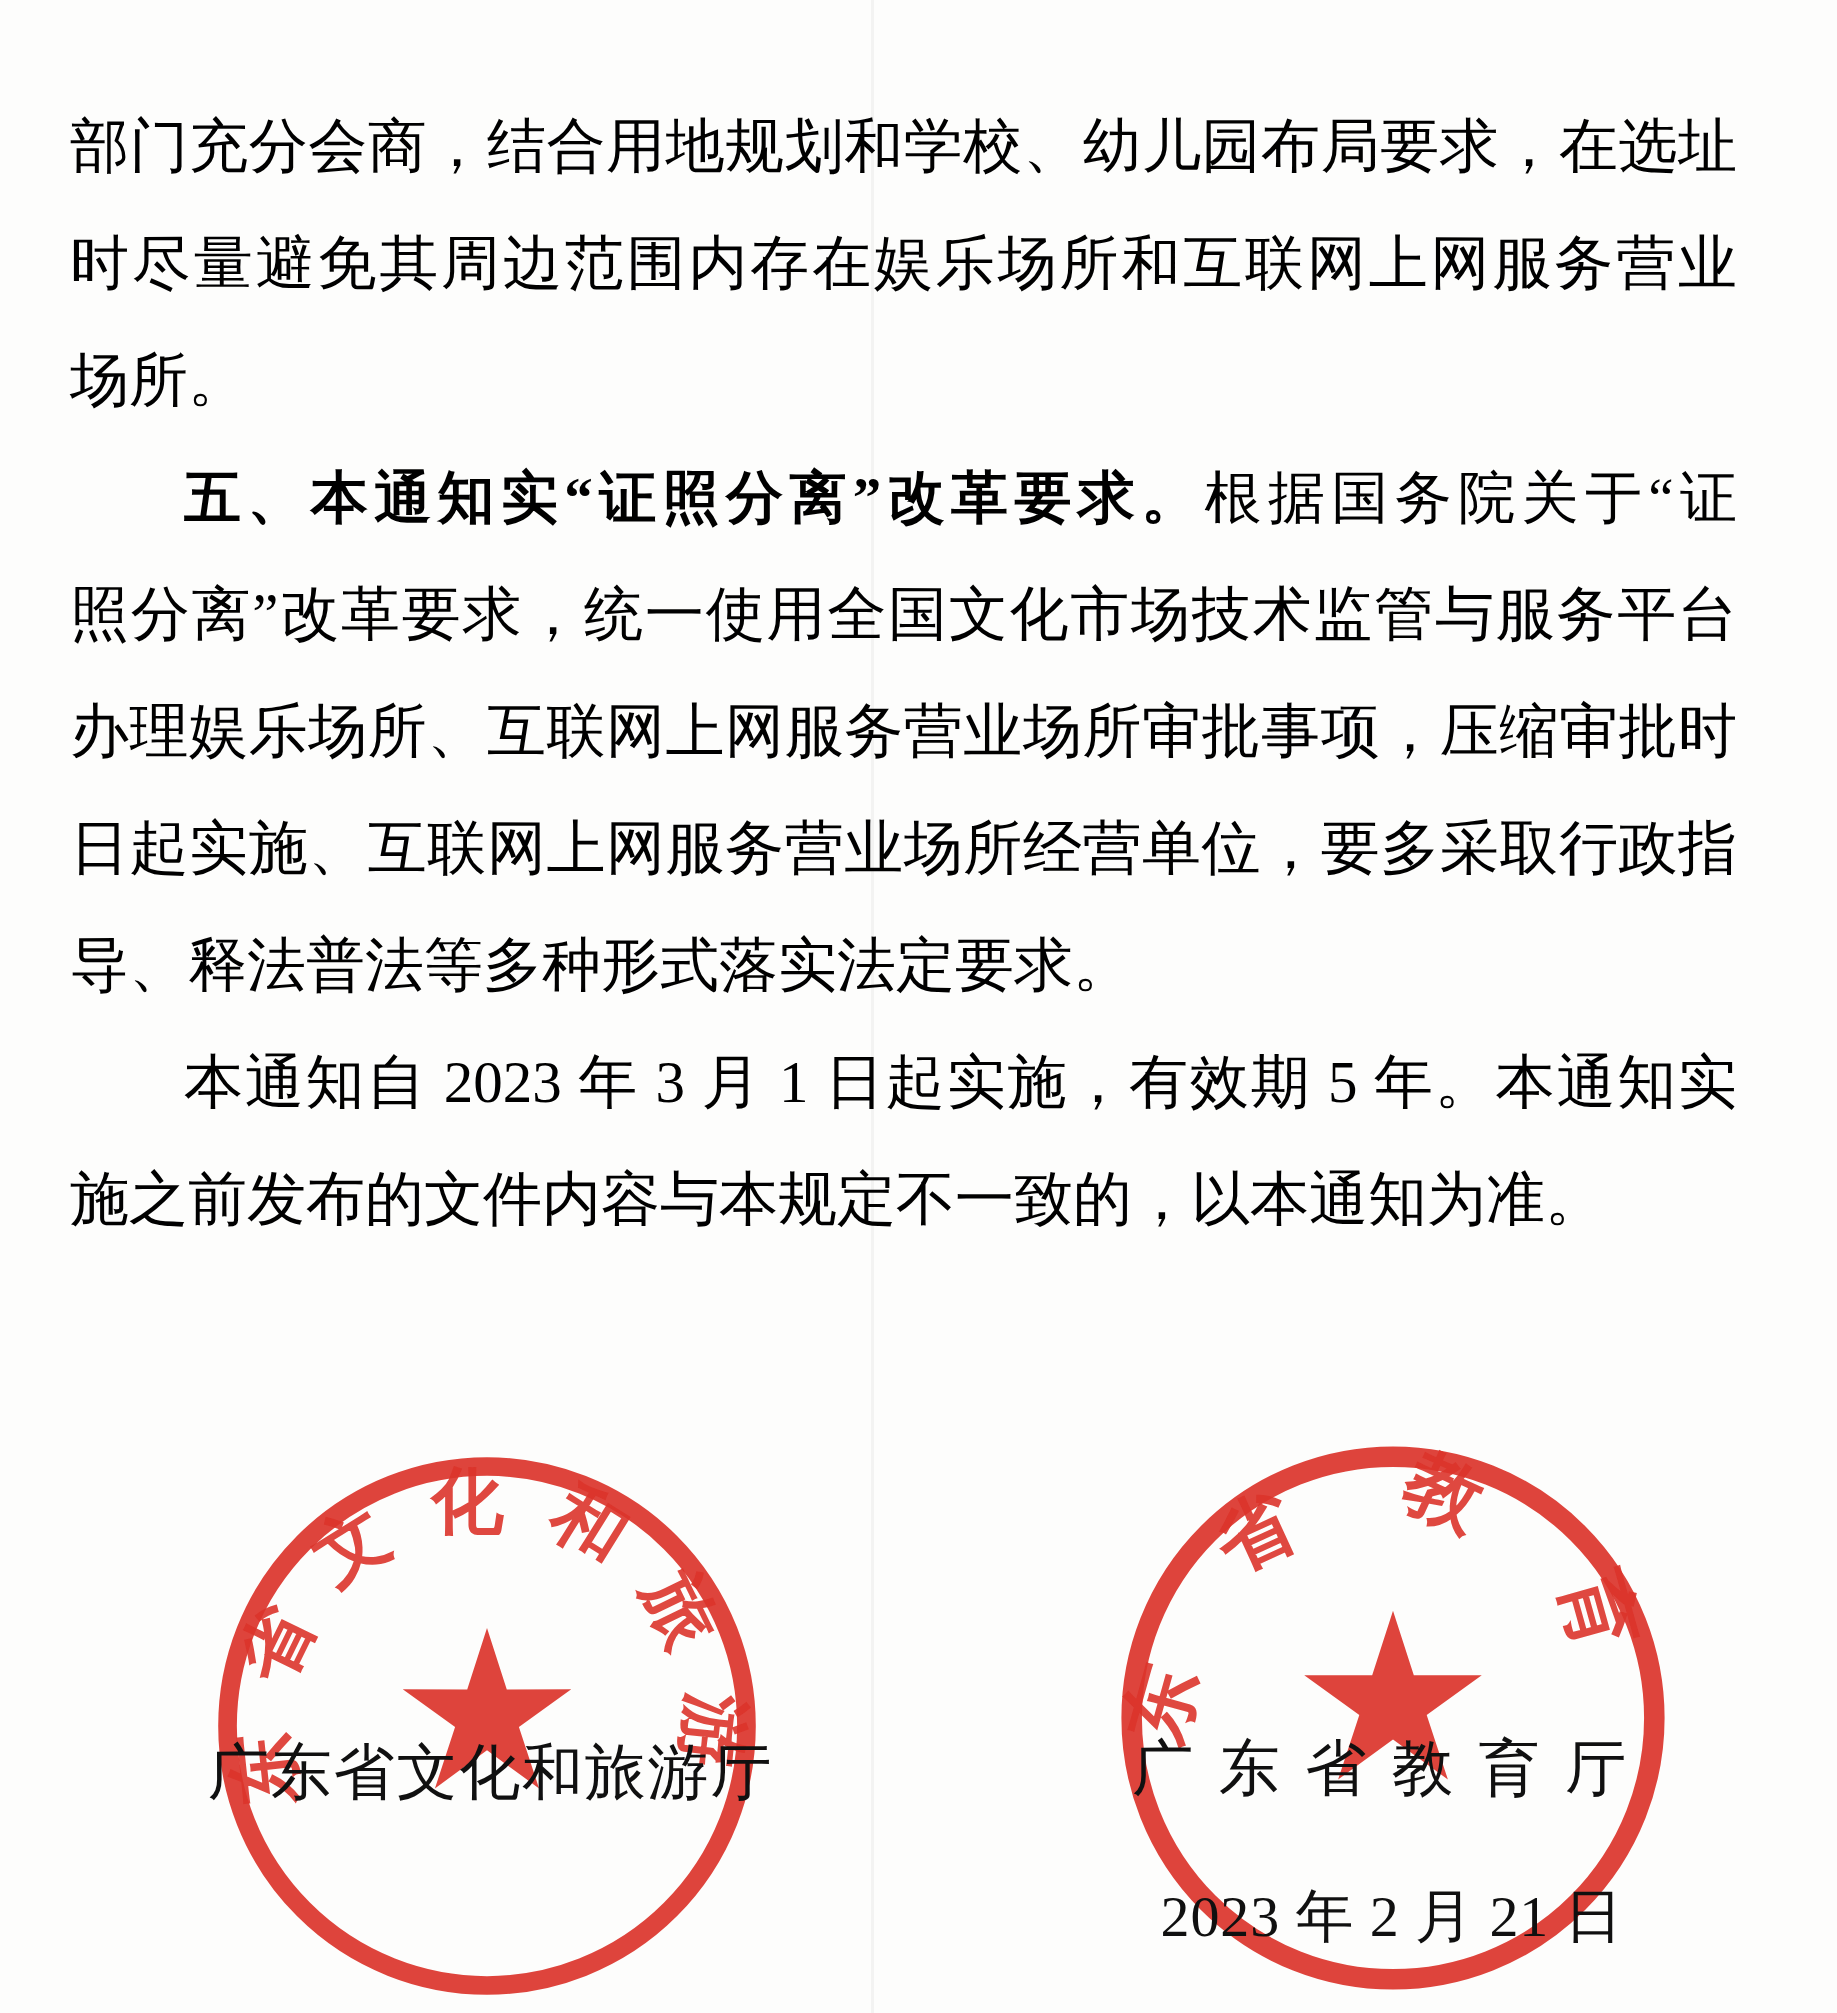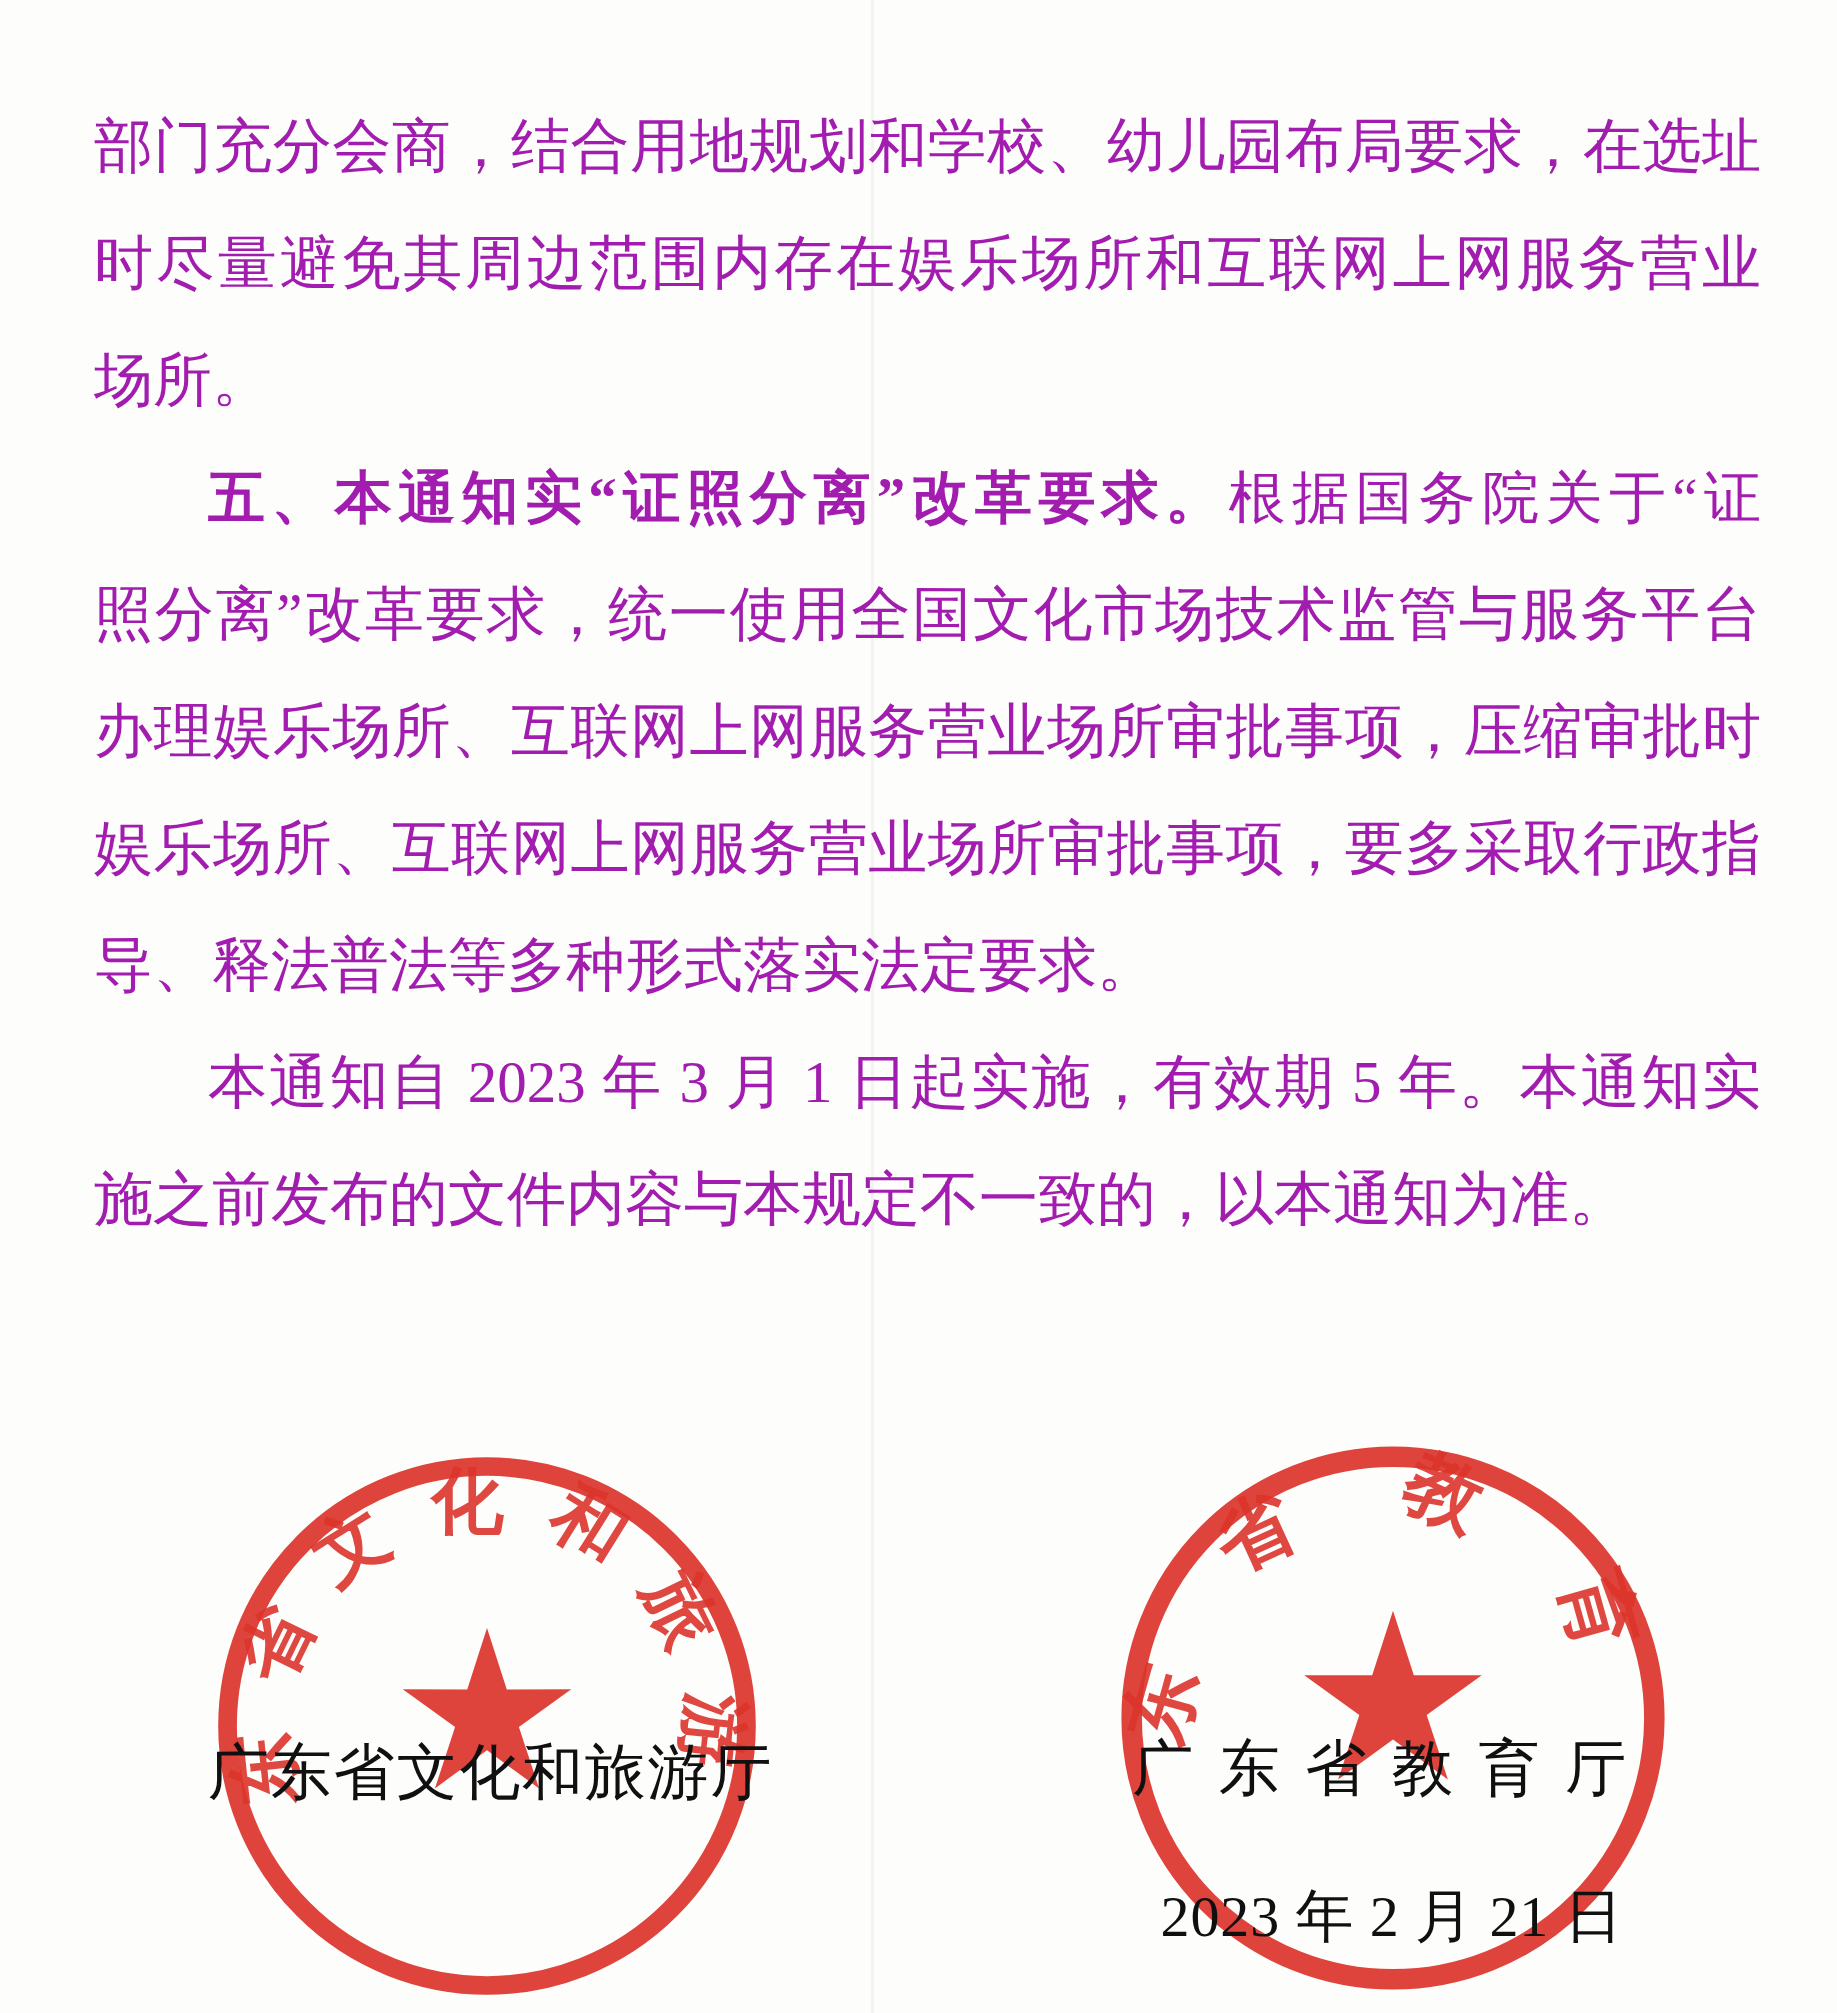--- a/index.html
+++ b/index.html
@@ -8,22 +8,22 @@
     width:1838px;height:2014px;
     background:#fdfdfc;
     overflow:hidden;
     font-family:"Liberation Serif","DejaVu Serif",serif;
   }
   .fold-line{
     position:absolute;left:871px;top:0;width:2.8px;height:2014px;
     background:rgba(60,60,60,0.05);
   }
   .body-text{
-    position:absolute;left:94px;top:88px;width:1667px;
-    color:#a21caf;
+    position:absolute;left:70px;top:88px;width:1667px;
+    color:#000000;
   }
   .line{
     font-size:59px;line-height:117px;height:117px;
     letter-spacing:0;
   }
   .line.full{
     text-align:justify;
     text-align-last:justify;
   }
   .line.indent{padding-left:114px;}
@@ -51,21 +51,21 @@
 
   <div class="fold-line"></div>
 
   <div class="body-text">
     <div class="line full">部门充分会商，结合用地规划和学校、幼儿园布局要求，在选址</div>
     <div class="line full">时尽量避免其周边范围内存在娱乐场所和互联网上网服务营业</div>
     <div class="line">场所。</div>
     <div class="line full indent tight"><span class="seg-bold">五、本通知实“证照分离”改革要求。</span><span>根据国务院关于“证</span></div>
     <div class="line full">照分离”改革要求，统一使用全国文化市场技术监管与服务平台</div>
     <div class="line full">办理娱乐场所、互联网上网服务营业场所审批事项，压缩审批时</div>
-    <div class="line full">娱乐场所、互联网上网服务营业场所审批事项，要多采取行政指</div>
+    <div class="line full">日起实施、互联网上网服务营业场所经营单位，要多采取行政指</div>
     <div class="line">导、释法普法等多种形式落实法定要求。</div>
     <div class="line full indent">本通知自 2023 年 3 月 1 日起实施，有效期 5 年。本通知实</div>
     <div class="line">施之前发布的文件内容与本规定不一致的，以本通知为准。</div>
   </div>
 
   <svg class="seal" style="left:207px;top:1446px;" width="560" height="560" viewBox="0 0 600 600">
     <circle cx="300" cy="300" r="278" fill="none" stroke="#d9251c" stroke-width="20" stroke-opacity="0.92"></circle>
     <polygon fill="#d9251c" fill-opacity="0.92" points="300,195 321.2,260.9 390.3,260.6 334.2,301.1 355.8,366.9 300,326 244.2,366.9 265.8,301.1 209.7,260.6 278.8,260.9"></polygon>
     <path id="leftSealArc" d="M 98 374 A 215 215 0 1 1 502 374" fill="none"></path>
     <text font-size="78" letter-spacing="42" text-anchor="middle" fill-opacity="0.9">

